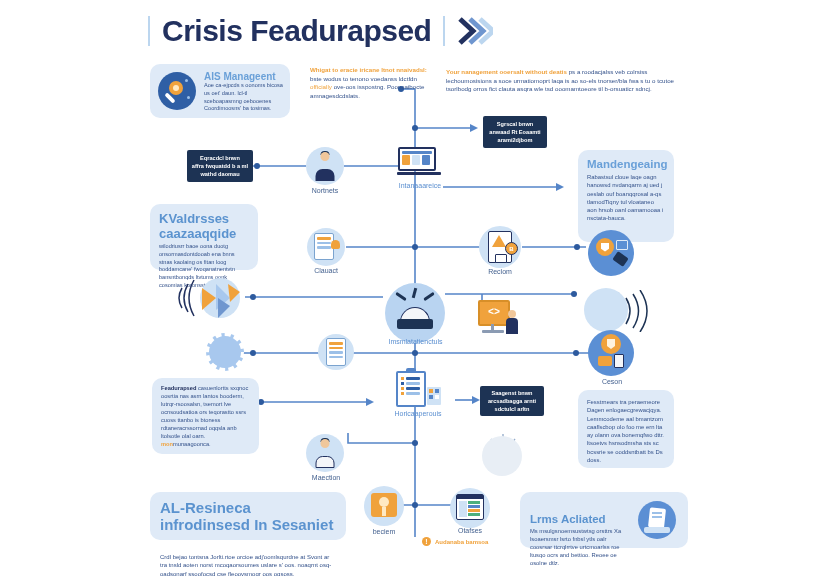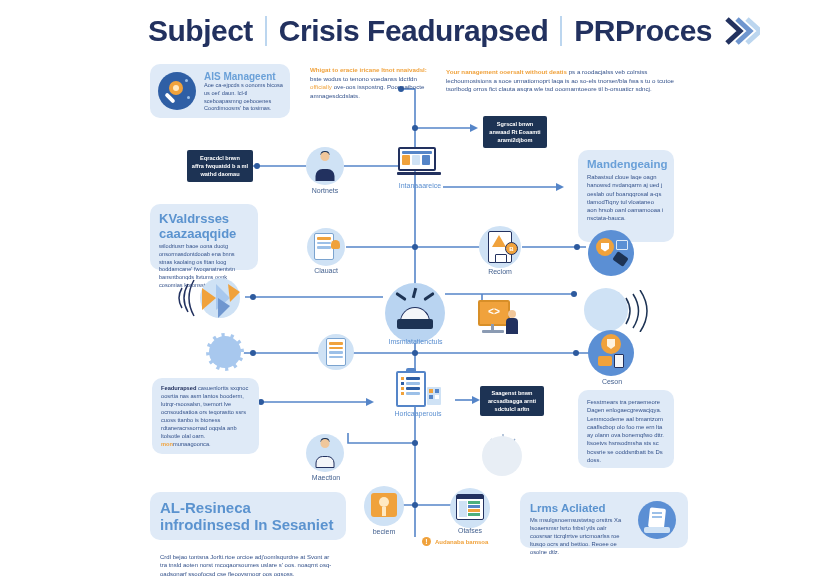--- a/index.html
+++ b/index.html
@@ -83,25 +83,23 @@
     </g>
     <g fill="#5585c8">
       <polygon points="470,124 478,128 470,132"></polygon>
       <polygon points="556,183 564,187 556,191"></polygon>
       <polygon points="366,398 374,402 366,406"></polygon>
       <polygon points="472,396 480,400 472,404"></polygon>
     </g>
   </svg>
 
   <div class="hdr">
-    <span class="t">Subject</span>
     <span class="sep"></span>
     <span class="t">Crisis Feadurapsed</span>
     <span class="sep"></span>
-    <span class="t">PRProces</span>
     <svg width="36" height="32">
       <g fill="none" stroke-width="5">
         <polyline points="3,4 16,16 3,28" stroke="#22315f"></polyline>
         <polyline points="13,4 26,16 13,28" stroke="#6f96cf"></polyline>
         <polyline points="23,4 36,16 23,28" stroke="#bcd6ef"></polyline>
       </g>
     </svg>
   </div>
 
   <div class="card" style="left:150px;top:64px;width:140px;height:54px;">
@@ -355,21 +353,21 @@
       </div>
     </div>
   </div>
   <div class="label" style="left:450px;top:527px;width:40px;">Otafses</div>
 
   <div class="abs" style="left:422px;top:537px;z-index:2;display:flex;align-items:center;gap:4px;">
     <div style="width:9px;height:9px;border-radius:50%;background:#f0a23c;color:#ffffff;font-size:7px;font-weight:bold;text-align:center;line-height:9px;">!</div>
     <span style="font-size:6px;color:#f0a23c;font-weight:bold;">Audanaba bamsoa</span>
   </div>
 
-  <div class="card" style="left:520px;top:492px;width:168px;height:56px;padding:10px 10px;box-sizing:border-box;">
+  <div class="card" style="left:520px;top:492px;width:168px;height:56px;padding:21px 10px;box-sizing:border-box;">
     <div class="ctitle" style="font-size:11.5px;color:#5b93cf;margin-bottom:2px;">Lrms Acliated</div>
     <div class="tiny" style="font-size:5.8px;width:96px;">Ms msulgsnoemsustwtsg orsttrs Xa lsoaersmsr lsrto fnbsl ytls oalr coosrsar ttcrqlrrtve urtcmoarlss roe ltusqo ocrs and bettioo. Reoee oe osolne dtlz.</div>
     <div class="cic" style="left:118px;top:9px;width:38px;height:38px;background:#5b8fd4;">
       <div class="abs" style="left:11px;top:7px;width:16px;height:20px;background:#ffffff;border-radius:2px;transform:rotate(6deg);"></div>
       <div class="abs" style="left:14px;top:11px;width:10px;height:2px;background:#9cc0e8;"></div>
       <div class="abs" style="left:14px;top:15px;width:10px;height:2px;background:#9cc0e8;"></div>
       <div class="abs" style="left:6px;top:26px;width:26px;height:6px;background:#cfe2f5;border-radius:2px;"></div>
     </div>
   </div>
 

